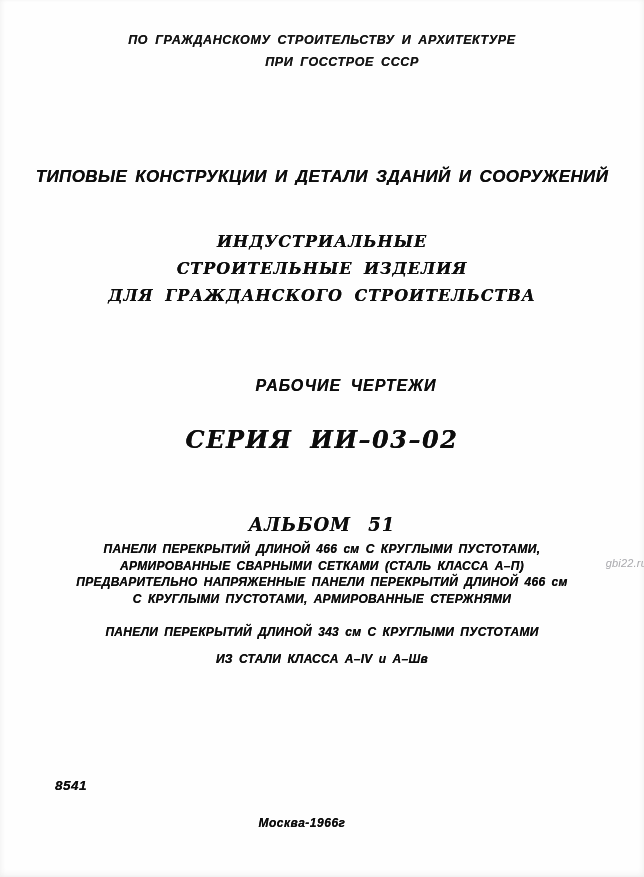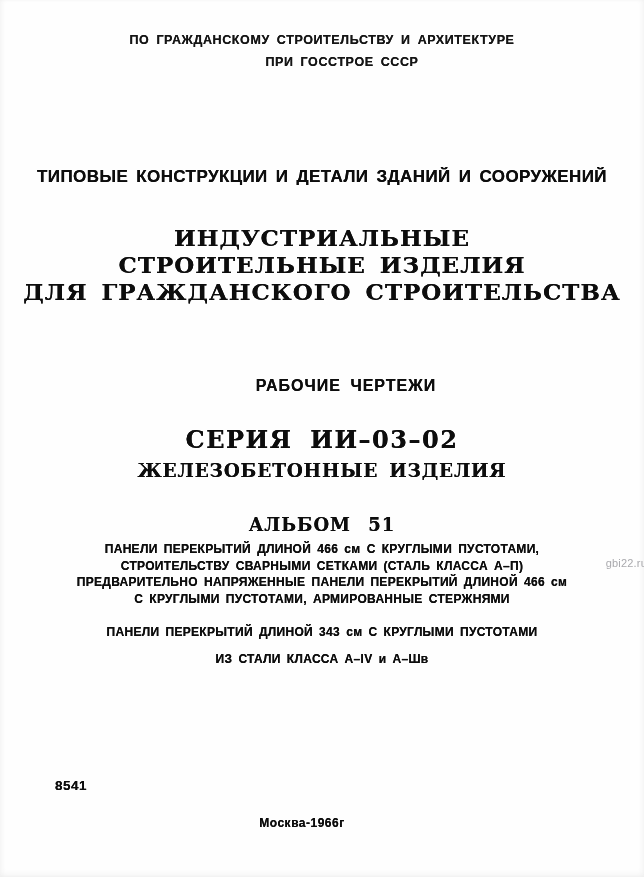--- a/index.html
+++ b/index.html
@@ -9,20 +9,21 @@
   }
   .page {
     position: relative;
     width: 644px;
     height: 877px;
     background: #fefefe;
     overflow: hidden;
     font-family: "Liberation Sans", sans-serif;
     color: #0d0d0d;
     box-shadow: inset 0 -3px 6px rgba(0,0,0,0.04), inset 3px 0 5px rgba(0,0,0,0.02), inset -3px 0 5px rgba(0,0,0,0.02);
+    font-style: italic;
   }
   .abs {
     position: absolute;
     left: 0;
     right: 0;
     text-align: center;
     white-space: nowrap;
   }
   
   .org-line {
@@ -44,24 +45,25 @@
     letter-spacing: 0.4px;
     word-spacing: 3px;
     text-shadow: 0 0 0.5px #111;
     margin-top: 28px;
   }
 
   
   .main-title-line {
     font-family: "DejaVu Serif", "Liberation Serif", serif;
     font-weight: bold;
-    font-size: 23px;
+    font-size: 16px;
     letter-spacing: 1px;
     word-spacing: 5px;
     text-shadow: 0 0 0.5px #111;
+    margin-top: 8px;
   }
   .main-title-1 { top: 224px; }
   .main-title-2 { top: 251px; }
   .main-title-3 { top: 278px; }
 
   
   .subtitle {
     top: 377px;
     font-weight: bold;
     font-size: 16px;
@@ -160,26 +162,25 @@
 
   <div class="abs typical-heading">ТИПОВЫЕ КОНСТРУКЦИИ И ДЕТАЛИ ЗДАНИЙ И СООРУЖЕНИЙ</div>
 
   <div class="abs main-title-line main-title-1">ИНДУСТРИАЛЬНЫЕ</div>
   <div class="abs main-title-line main-title-2">СТРОИТЕЛЬНЫЕ ИЗДЕЛИЯ</div>
   <div class="abs main-title-line main-title-3">ДЛЯ ГРАЖДАНСКОГО СТРОИТЕЛЬСТВА</div>
 
   <div class="abs subtitle">РАБОЧИЕ ЧЕРТЕЖИ</div>
 
   <div class="abs series-number">СЕРИЯ ИИ–03–02</div>
-  <div class="abs series-products">ЖЕЛЕЗОБЕТОННЫЕ ИЗДЕЛИЯ</div>
 
   <div class="abs album-heading">АЛЬБОМ 51</div>
 
   <div class="abs album-line album-line-0">ПАНЕЛИ ПЕРЕКРЫТИЙ ДЛИНОЙ 466 см С КРУГЛЫМИ ПУСТОТАМИ,</div>
-  <div class="abs album-line album-line-1">СТРОИТЕЛЬСТВУ СВАРНЫМИ СЕТКАМИ (СТАЛЬ КЛАССА А–П)</div>
+  <div class="abs album-line album-line-1">АРМИРОВАННЫЕ СВАРНЫМИ СЕТКАМИ (СТАЛЬ КЛАССА А–П)</div>
   <div class="abs album-line album-line-2">ПРЕДВАРИТЕЛЬНО НАПРЯЖЕННЫЕ ПАНЕЛИ ПЕРЕКРЫТИЙ ДЛИНОЙ 466 см</div>
   <div class="abs album-line album-line-3">С КРУГЛЫМИ ПУСТОТАМИ, АРМИРОВАННЫЕ СТЕРЖНЯМИ</div>
   <div class="abs album-line album-line-4">ИЗ СТАЛИ КЛАССА А–IV и А–Шв</div>
   <div class="abs album-line album-line-5">ПАНЕЛИ ПЕРЕКРЫТИЙ ДЛИНОЙ 343 см С КРУГЛЫМИ ПУСТОТАМИ</div>
 
   <div class="watermark">gbi22.ru</div>
 
   <div class="footer-code">8541</div>
   <div class="abs footer-imprint">Москва-1966г</div>
 

